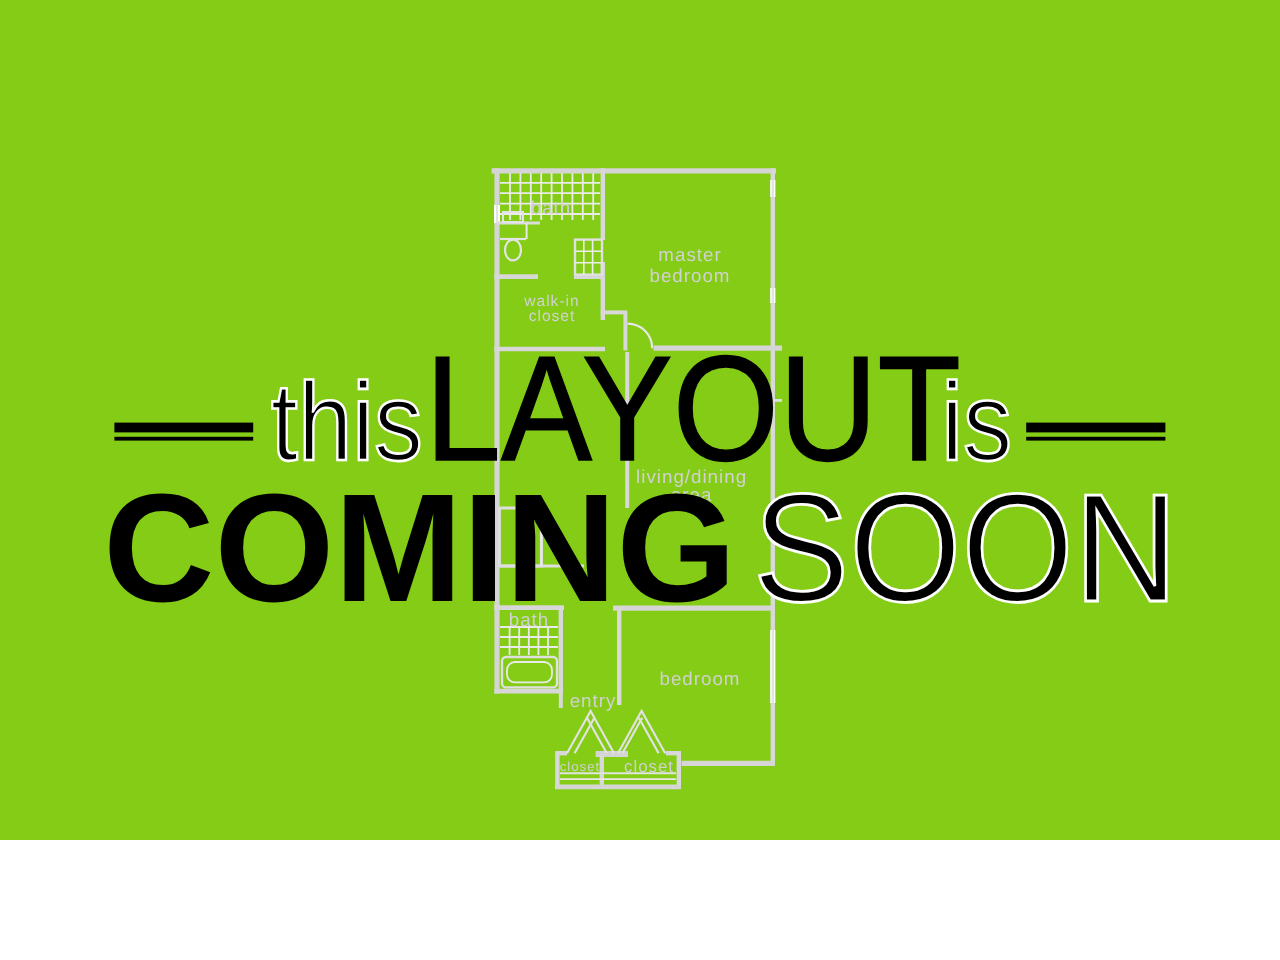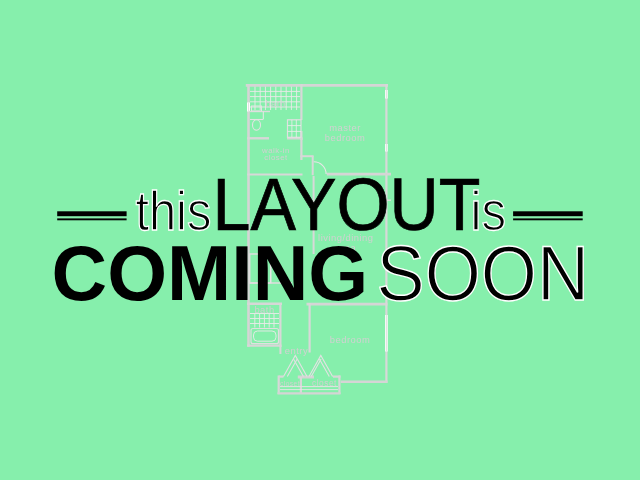--- a/index.html
+++ b/index.html
@@ -1,16 +1,16 @@
 <!DOCTYPE html>
 <html><head>
 <meta charset="utf-8">
 <style>
   html,body{margin:0;padding:0;background:#fff;}
-  #stage{position:relative;width:640px;height:480px;overflow:hidden;background:#86efac;}
+  #stage{position:relative;width:640px;height:420px;overflow:hidden;background:#84cc16;}
   svg{position:absolute;left:0;top:0;}
   text{font-family:"Liberation Sans",sans-serif;}
 </style>
 </head>
 <body>
 <div id="stage">
 <svg width="640" height="480" viewBox="0 0 640 480">
 
   <g id="plan">
 

